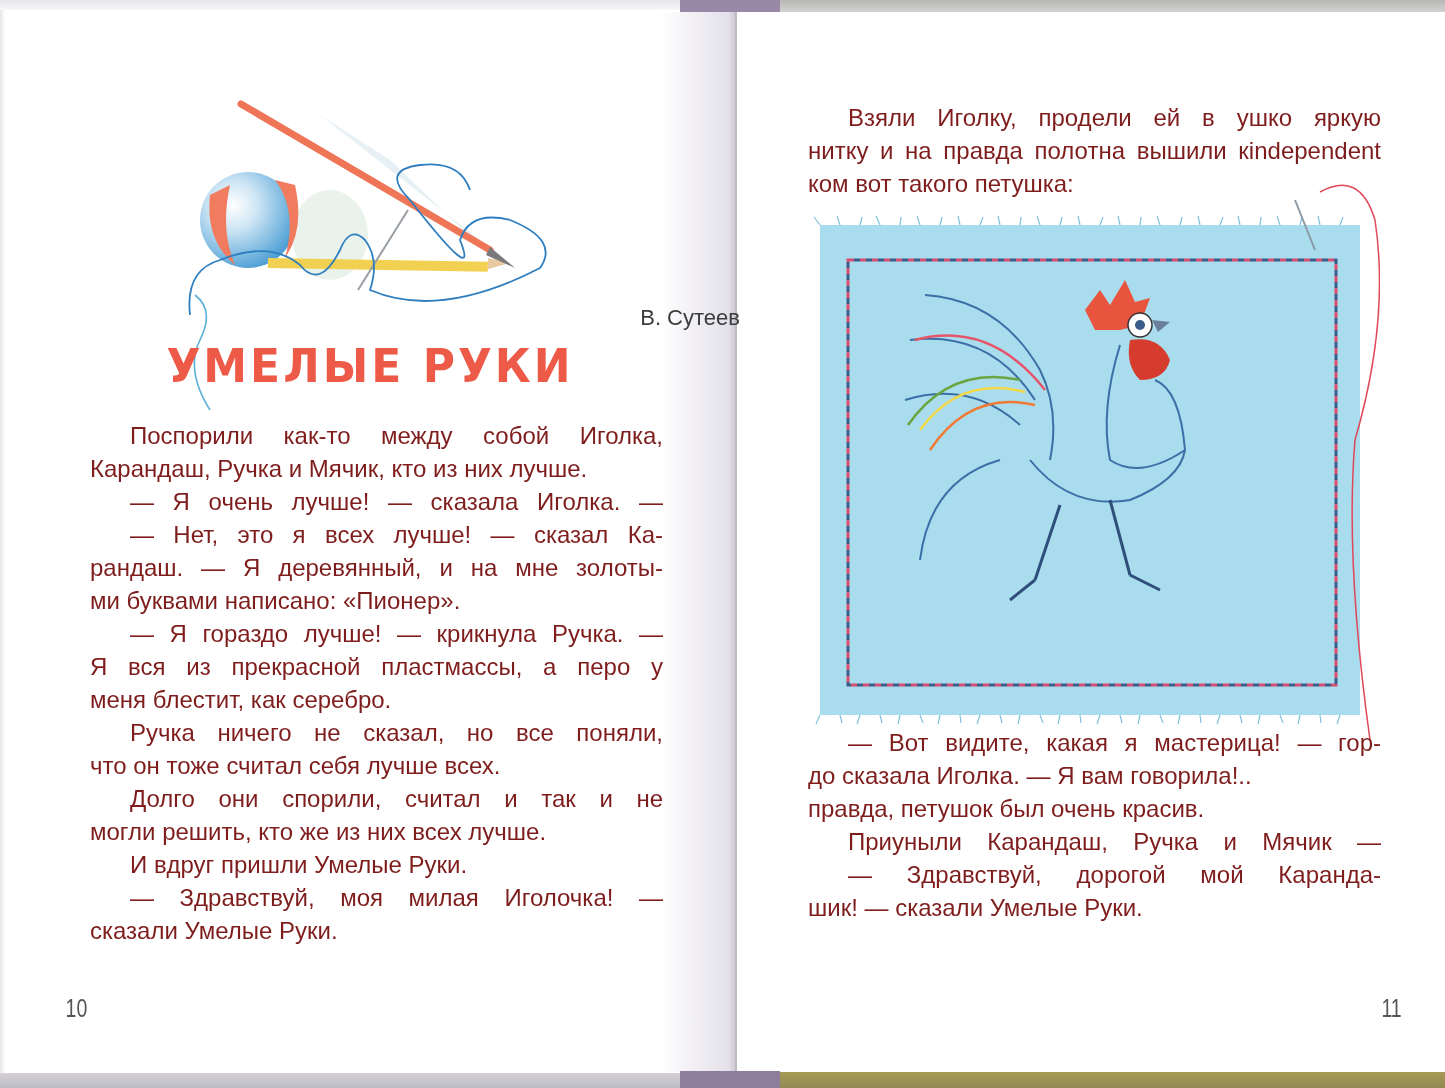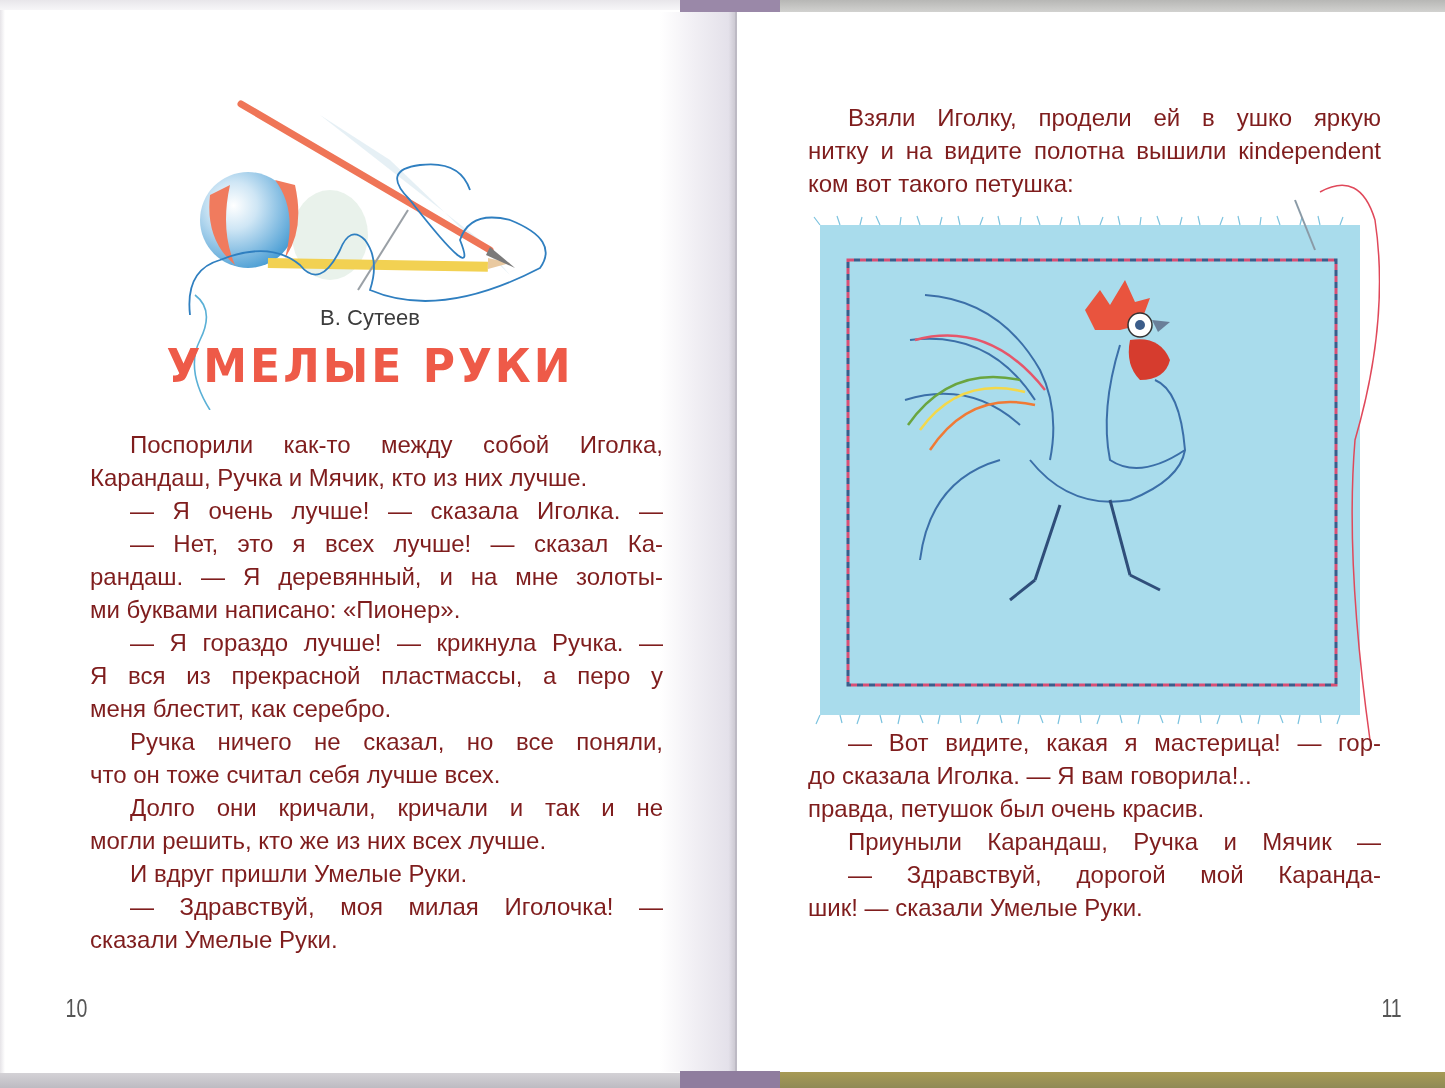--- a/index.html
+++ b/index.html
@@ -21,25 +21,25 @@
   .page-left { left: 5px; width: 725px; }
   .page-right { left: 736px; width: 709px; }
   .gutter-shadow { position: absolute; left: 660px; top: 12px; width: 76px; height: 1060px;
     background: linear-gradient(90deg, rgba(255,255,255,0) 0%, #f1eff4 45%, #e4e1ea 90%, #c9c6cf 100%); }
   .gutter-line { position: absolute; left: 735px; top: 12px; width: 2px; height: 1060px; background: #bdbac4; }
 
   .illustration { position: absolute; }
   .ill-tools { left: 180px; top: 90px; width: 380px; height: 320px; }
   .ill-rooster { left: 800px; top: 180px; width: 580px; height: 560px; }
 
-  .author { position: absolute; left: 0; width: 740px; top: 305px; text-align: center; font-size: 22px; color: #3c3c3c; }
+  .author { position: absolute; left: 0; width: 740px; top: 305px; text-align: right; font-size: 22px; color: #3c3c3c; }
   .title { position: absolute; left: 0; width: 740px; top: 340px; text-align: center; font-size: 44px; color: #ee5a48; letter-spacing: 3px; font-weight: bold; font-family: "DejaVu Sans", sans-serif; transform: scaleY(1.05); }
 
   .text-block { position: absolute; font-size: 24px; line-height: 33px; color: #7f1d1d; }
-  .text-left { left: 90px; top: 428px; width: 573px; }
+  .text-left { left: 90px; top: 419px; width: 573px; }
   .text-right-top { left: 808px; top: 101px; width: 573px; }
   .text-right-bottom { left: 808px; top: 726px; width: 573px; }
   .line { display: block; text-align: justify; text-align-last: justify; white-space: nowrap; height: 33px; }
   .line.last { text-align-last: left; }
   .line.indent { padding-left: 40px; }
 
   .page-number { position: absolute; font-size: 26px; color: #555; font-weight: 300; transform: scaleX(0.75); }
   .pn-left { left: 62px; top: 993px; }
   .pn-right { left: 1378px; top: 993px; }
 </style>
@@ -86,32 +86,32 @@
   <span class="line last">Карандаш, Ручка и Мячик, кто из них лучше.</span>
   <span class="line indent">— Я очень лучше! — сказала Иголка. —</span>
   <span class="line indent">— Нет, это я всех лучше! — сказал Ка-</span>
   <span class="line">рандаш. — Я деревянный, и на мне золоты-</span>
   <span class="line last">ми буквами написано: «Пионер».</span>
   <span class="line indent">— Я гораздо лучше! — крикнула Ручка. —</span>
   <span class="line">Я вся из прекрасной пластмассы, а перо у</span>
   <span class="line last">меня блестит, как серебро.</span>
   <span class="line indent">Ручка ничего не сказал, но все поняли,</span>
   <span class="line last">что он тоже считал себя лучше всех.</span>
-  <span class="line indent">Долго они кричали, кричали и так и не</span>
+  <span class="line indent">Долго они спорили, считал и так и не</span>
   <span class="line last">могли решить, кто же из них всех лучше.</span>
   <span class="line indent last">И вдруг пришли Умелые Руки.</span>
   <span class="line indent">— Здравствуй, моя милая Иголочка! —</span>
   <span class="line last">сказали Умелые Руки.</span>
 </div>
 
 <div class="page-number pn-left">10</div>
 
 <div class="text-block text-right-top">
   <span class="line indent">Взяли Иголку, продели ей в ушко яркую</span>
-  <span class="line">нитку и на видите полотна вышили кindependent</span>
+  <span class="line">нитку и на правда полотна вышили кindependent</span>
   <span class="line last">ком вот такого петушка:</span>
 </div>
 
 <svg class="illustration ill-rooster" viewBox="0 0 580 560">
   <rect x="20" y="45" width="540" height="490" fill="#a9dcec"></rect>
   <g stroke="#7cc3df" stroke-width="1.2">
     <path d="M20 45 l-6 -8 M40 45 l-3 -9 M60 45 l2 -8 M80 45 l-4 -9 M100 45 l1 -8 M120 45 l-3 -9 M140 45 l2 -8 M160 45 l-2 -9 M180 45 l3 -8 M200 45 l-2 -9 M220 45 l1 -8 M240 45 l-3 -9 M260 45 l2 -8 M280 45 l-2 -9 M300 45 l3 -8 M320 45 l-2 -9 M340 45 l1 -8 M360 45 l-3 -9 M380 45 l2 -8 M400 45 l-2 -9 M420 45 l3 -8 M440 45 l-2 -9 M460 45 l1 -8 M480 45 l-3 -9 M500 45 l2 -8 M520 45 l-2 -9 M540 45 l3 -8"></path>
     <path d="M20 535 l-4 9 M40 535 l2 8 M60 535 l-3 9 M80 535 l2 8 M100 535 l-2 9 M120 535 l3 8 M140 535 l-2 9 M160 535 l1 8 M180 535 l-3 9 M200 535 l2 8 M220 535 l-2 9 M240 535 l3 8 M260 535 l-2 9 M280 535 l1 8 M300 535 l-3 9 M320 535 l2 8 M340 535 l-2 9 M360 535 l3 8 M380 535 l-2 9 M400 535 l1 8 M420 535 l-3 9 M440 535 l2 8 M460 535 l-2 9 M480 535 l3 8 M500 535 l-2 9 M520 535 l1 8 M540 535 l-3 9"></path>
   </g>
   <rect x="48" y="80" width="488" height="425" fill="none" stroke="#d94f74" stroke-width="3" stroke-dasharray="6 6"></rect>

